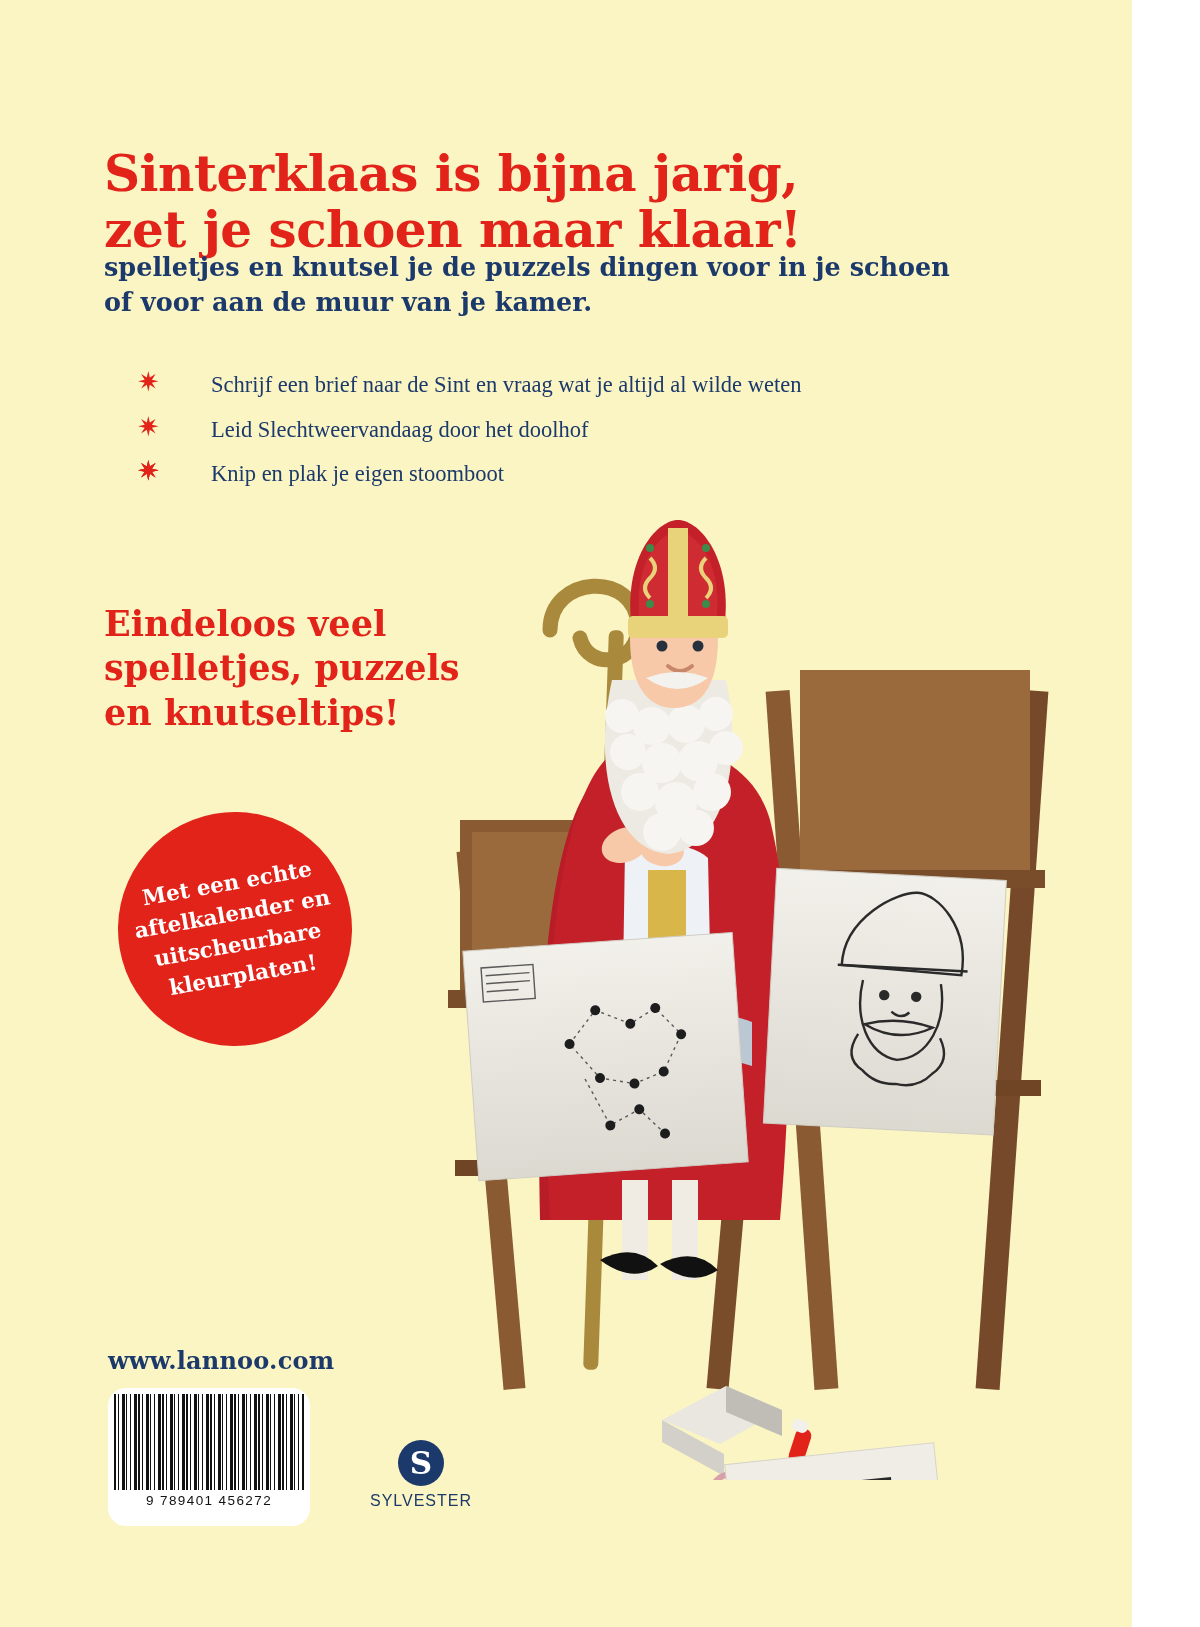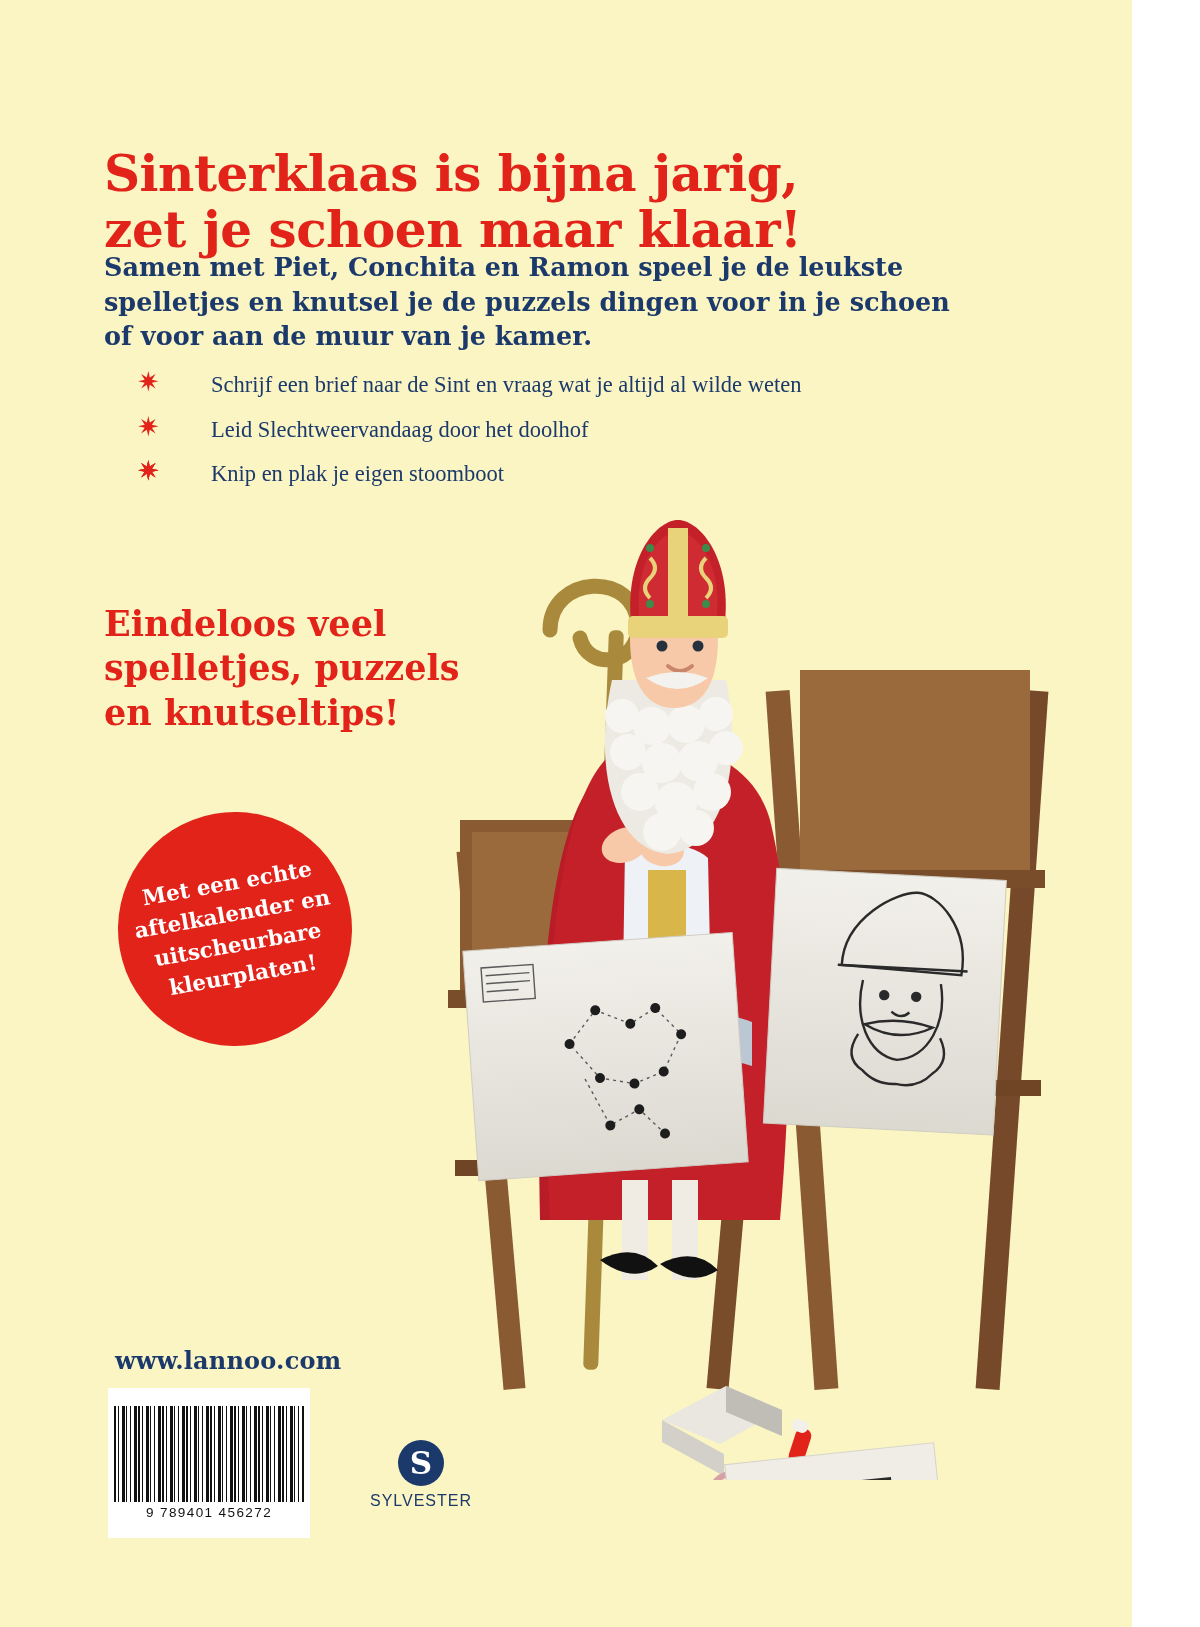--- a/index.html
+++ b/index.html
@@ -119,30 +119,30 @@
   
   .weblink {
     position: absolute;
     left: 108px;
     top: 1346px;
     color: #1b3a6b;
     font-family: "DejaVu Serif", "Liberation Serif", serif;
     font-weight: bold;
     font-size: 24px;
     letter-spacing: 0.2px;
-    margin-left: 7px;
   }
   .barcode-box {
     position: absolute;
     left: 108px;
     top: 1388px;
     width: 190px;
     height: 130px;
     background: #ffffff;
-    padding: 18px 6px 2px 6px;
+    padding: 6px 6px 2px 6px;
+    border-radius: 18px;
   }
   .barcode-bars {
     height: 96px;
     width: 100%;
     background-image: repeating-linear-gradient(to right,
       #111 0 2px, #fff 2px 4px, #111 4px 5px, #fff 5px 8px,
       #111 8px 11px, #fff 11px 12px, #111 12px 13px, #fff 13px 16px,
       #111 16px 17px, #fff 17px 20px, #111 20px 23px, #fff 23px 24px);
   }
   .barcode-num {
@@ -195,21 +195,20 @@
 <body>
 
 <div class="page">
 
   <h1 class="headline">
     <span class="l1">Sinterklaas is bijna jarig,</span>
     <span class="l2">zet je schoen maar klaar!</span>
   </h1>
 
   <div class="intro">
-    <span>Samen met Piet, Conchita en Ramon speel je de leukste</span>
     <span>spelletjes en knutsel je de puzzels dingen voor in je schoen</span>
     <span>of voor aan de muur van je kamer.</span>
   </div>
 
   <ul class="bullets">
     <li>
       <span class="star">✷</span>
       <span>Schrijf een brief naar de Sint en vraag wat je altijd al wilde weten</span>
     </li>
     <li>

